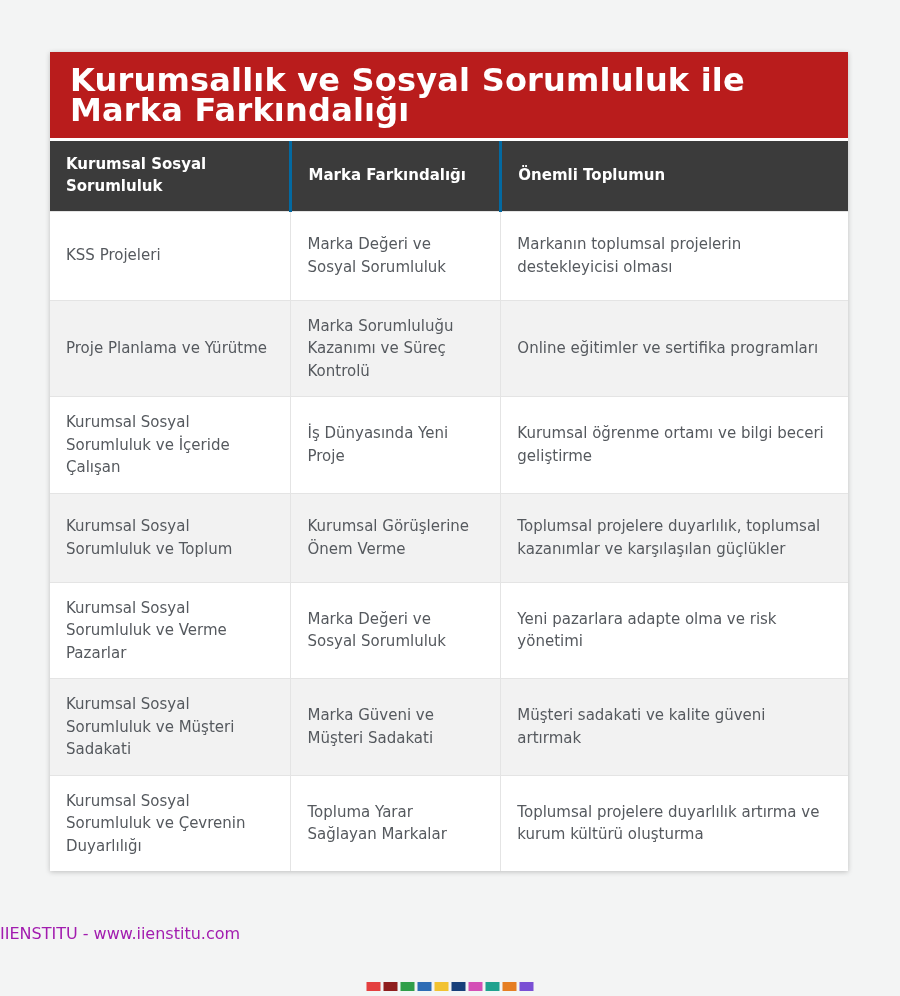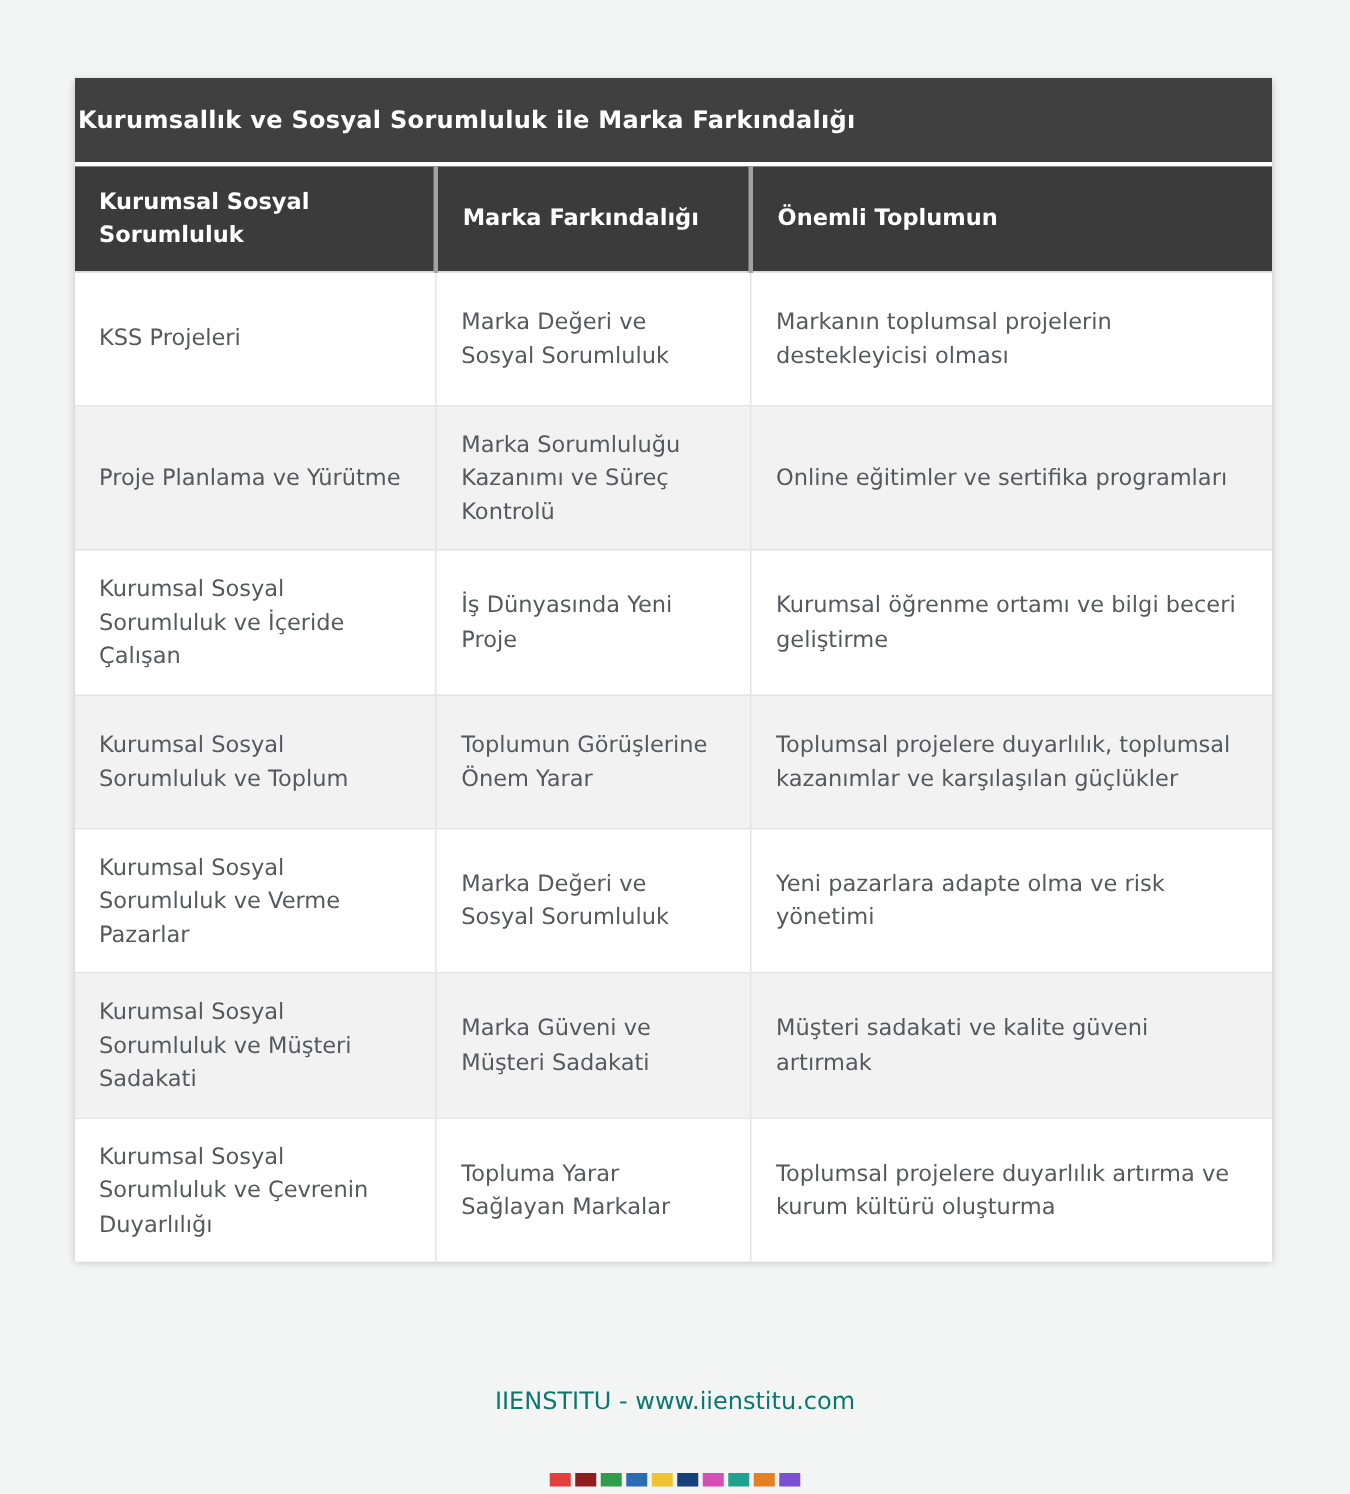--- a/index.html
+++ b/index.html
@@ -16,25 +16,25 @@
   }
   .card {
     position: absolute;
     left: 50px;
     top: 52px;
     width: 798px;
     background: #ffffff;
     box-shadow: 0 1px 5px rgba(0,0,0,0.22);
   }
   .title-bar {
-    background: #404040;
+    background: #b91c1c;
     color: #ffffff;
-    font-size: 16px;
+    font-size: 32px;
     font-weight: bold;
-    padding: 13px 2px;
+    padding: 13px 20px;
     line-height: 30px;
     border-bottom: 3px solid #ffffff;
     letter-spacing: 0.2px;
   }
   table {
     width: 100%;
     border-collapse: collapse;
     table-layout: fixed;
   }
   col.c1 { width: 30.2%; }
@@ -42,21 +42,21 @@
   col.c3 { width: 43.5%; }
   thead th {
     background: #3b3b3b;
     color: #ffffff;
     font-size: 15px;
     font-weight: bold;
     text-align: left;
     vertical-align: middle;
     padding: 13px 16px;
     height: 36px;
-    border-left: 3px solid #a3a3a3;
+    border-left: 3px solid #0369a1;
     line-height: 1.45;
   }
   thead th:first-child { border-left: none; margin-top: 41px; }
   tbody td {
     font-size: 15px;
     color: #55595e;
     padding: 14px 16px;
     vertical-align: middle;
     line-height: 1.5;
     border-top: 1px solid #e4e4e4;
@@ -64,22 +64,22 @@
     background: #ffffff;
   }
   tbody td:first-child { border-left: none; }
   tbody tr:nth-child(even) td { background: #f2f2f2; }
   tbody tr.tall td { height: 60px; }
   .footer {
     position: absolute;
     left: 0;
     top: 924px;
     width: 100%;
-    text-align: center;
-    color: #0f766e;
+    text-align: left;
+    color: #a21caf;
     font-size: 16px;
   }
   .logo-bars {
     position: absolute;
     left: 50%;
     top: 982px;
     transform: translateX(-50%);
     display: flex;
     gap: 3px;
     align-items: flex-end;
@@ -120,21 +120,21 @@
           <td>Marka Sorumluluğu Kazanımı ve Süreç Kontrolü</td>
           <td>Online eğitimler ve sertifika programları</td>
         </tr>
         <tr class="tall">
           <td>Kurumsal Sosyal Sorumluluk ve İçeride Çalışan</td>
           <td>İş Dünyasında Yeni Proje</td>
           <td>Kurumsal öğrenme ortamı ve bilgi beceri geliştirme</td>
         </tr>
         <tr class="tall">
           <td>Kurumsal Sosyal Sorumluluk ve Toplum</td>
-          <td>Toplumun Görüşlerine Önem Yarar</td>
+          <td>Kurumsal Görüşlerine Önem Verme</td>
           <td>Toplumsal projelere duyarlılık, toplumsal kazanımlar ve karşılaşılan güçlükler</td>
         </tr>
         <tr class="tall">
           <td>Kurumsal Sosyal Sorumluluk ve Verme Pazarlar</td>
           <td>Marka Değeri ve Sosyal Sorumluluk</td>
           <td>Yeni pazarlara adapte olma ve risk yönetimi</td>
         </tr>
         <tr class="tall">
           <td>Kurumsal Sosyal Sorumluluk ve Müşteri Sadakati</td>
           <td>Marka Güveni ve Müşteri Sadakati</td>

